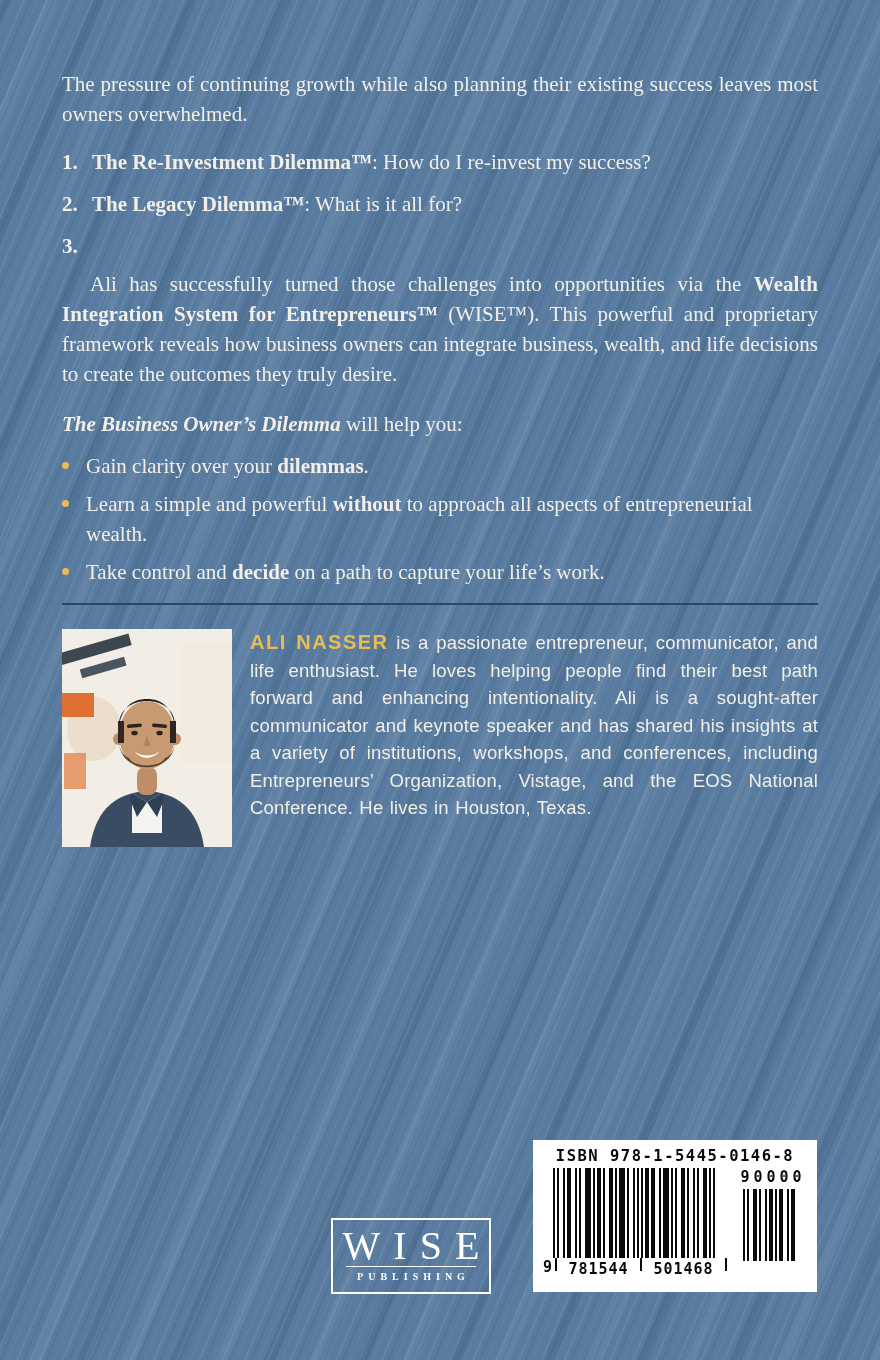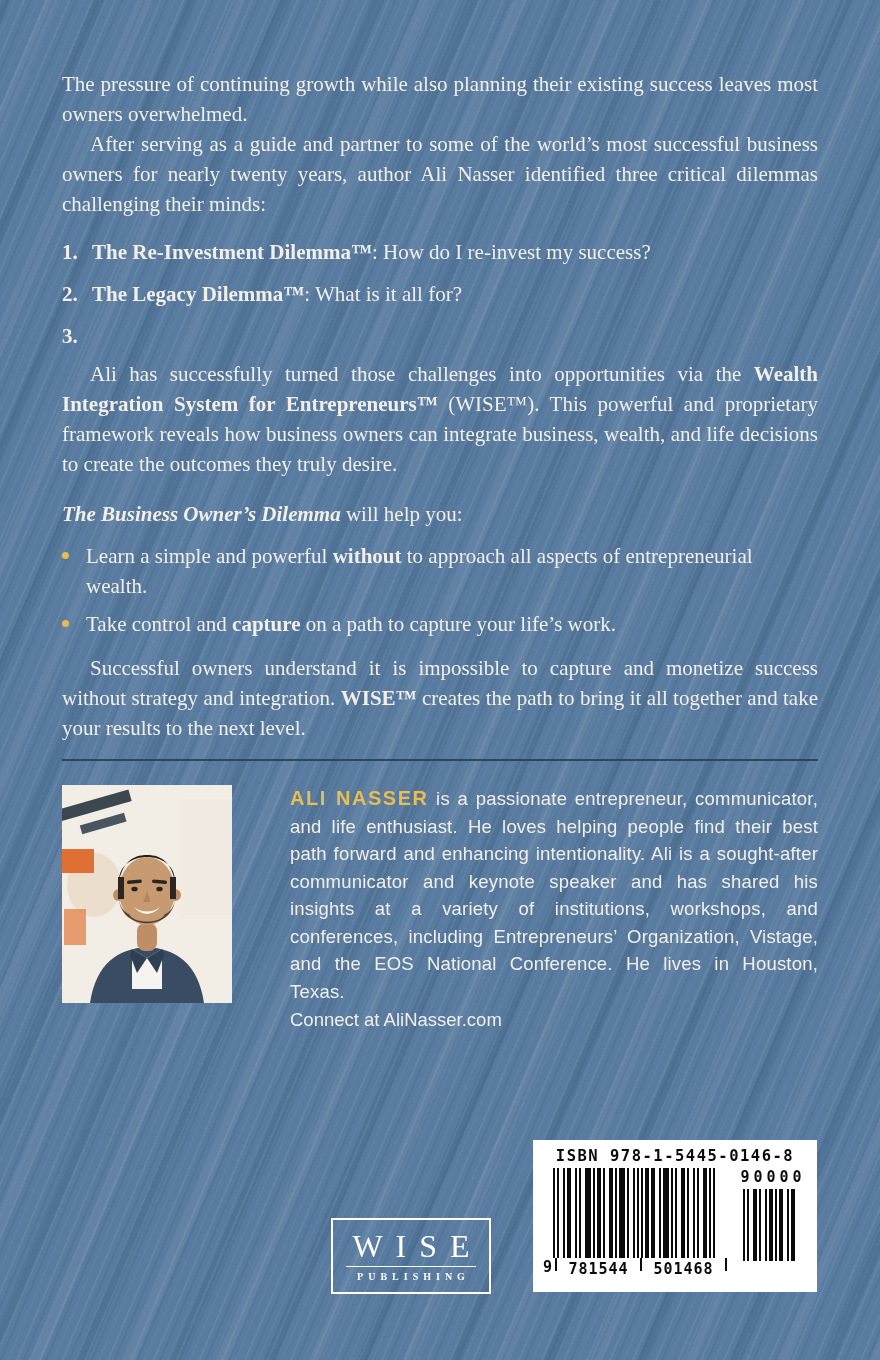--- a/index.html
+++ b/index.html
@@ -37,21 +37,21 @@
   .bi{font-weight:bold;font-style:italic;}
   .bullets{margin-top:12px;}
   .bullet{display:flex;margin-top:8px;}
   .bullet .dotcol{width:24px;flex:none;padding-top:11px;}
   .dot{display:block;width:7px;height:7px;border-radius:50%;background:#e6bb58;}
   .p4{margin-top:14px;text-indent:28px;}
   .divider{margin-top:16px;height:2px;background:#2b4766;}
   .author{margin-top:24px;display:flex;gap:18px;height:220px;}
   .photo{width:170px;height:218px;flex:none;overflow:hidden;}
   .photo svg{display:block;}
-  .bio-wrap{flex:1;font-family:"Liberation Sans", sans-serif;margin-left:40px;}
+  .bio-wrap{flex:1;font-family:"Liberation Sans", sans-serif;}
   .bio{margin:0;font-size:18.5px;line-height:27.5px;text-align:justify;letter-spacing:0.2px;word-spacing:1px;}
   .author-name{font-weight:bold;color:#e9bd52;letter-spacing:1.5px;font-size:20px;}
   .connect{margin:1px 0 0;font-size:18.5px;line-height:27.5px;}
   
   .barcode{
     position:absolute;left:533px;top:1140px;width:284px;height:152px;
     background:#ffffff;box-sizing:border-box;padding:7px 10px 6px;color:#0b0b0b;
     font-family:"DejaVu Sans Mono", monospace;
   }
   .isbn-label{font-size:15.5px;font-weight:bold;letter-spacing:1.5px;text-align:center;white-space:nowrap;}
@@ -68,32 +68,31 @@
   .supp{width:72px;flex:none;}
   .price{font-size:15px;font-weight:bold;text-align:center;letter-spacing:4px;margin-right:-4px;margin-bottom:3px;}
   .supp-bars{height:72px;margin-left:8px;}
   
   .wise{
     position:absolute;left:331px;top:1218px;width:160px;height:76px;
     border:2px solid #ffffff;box-sizing:border-box;color:#ffffff;
     display:flex;flex-direction:column;align-items:center;justify-content:center;
     font-family:"Liberation Serif", serif;
   }
-  .wise-name{font-size:32px;line-height:32px;letter-spacing:13px;margin-right:-13px;}
+  .wise-name{font-size:40px;line-height:32px;letter-spacing:13px;margin-right:-13px;}
   .wise-rule{width:130px;height:1px;background:#ffffff;margin:4px 0;}
   .wise-sub{font-size:10px;font-weight:bold;letter-spacing:5px;margin-right:-5px;}
 </style>
 </head>
 <body>
 
 <div class="page">
 
 
   <p class="body p1">The pressure of continuing growth while also planning their existing success leaves most owners overwhelmed.</p>
-  <p class="body p2">After serving as a guide and partner to some of the world’s most successful business owners for nearly twenty years, author Ali Nasser identified three critical dilemmas challenging their minds:</p>
 
   <div class="list">
     <div class="li body">
       <span class="num">1.</span>
       <span class="li-text"><b>The Re-Investment Dilemma™</b><span>: How do I re-invest my success?</span></span>
     </div>
     <div class="li body">
       <span class="num">2.</span>
       <span class="li-text"><b>The Legacy Dilemma™</b><span>: What is it all for?</span></span>
     </div>
@@ -104,31 +103,36 @@
 
   <p class="body p3"><span>Ali has successfully turned those challenges into opportunities via the </span><b>Wealth Integration System for Entrepreneurs™</b><span> (WISE™). This powerful and proprietary framework reveals how business owners can integrate business, wealth, and life decisions to create the outcomes they truly desire.</span></p>
 
   <p class="body help"><span class="bi">The Business Owner’s Dilemma</span><span> will help you:</span></p>
 
   <div class="bullets">
     <div class="bullet body">
       <span class="dotcol">
           <span class="dot"></span>
         </span>
-      <span><span>Learn a simple and powerful </span><b>without</b><span> to approach all aspects of entrepreneurial wealth.</span></span>
+      <span><span>Gain clarity over your </span><b>dilemmas</b><span>.</span></span>
     </div>
     <div class="bullet body">
       <span class="dotcol">
           <span class="dot"></span>
         </span>
-      <span><span>Take control and </span><b>capture</b><span> on a path to capture your life’s work.</span></span>
-    </div>
-  </div>
-
-  <p class="body p4"><span>Successful owners understand it is impossible to capture and monetize success without strategy and integration. </span><b>WISE™</b><span> creates the path to bring it all together and take your results to the next level.</span></p>
+      <span><span>Learn a simple and powerful </span><b>without</b><span> to approach all aspects of entrepreneurial wealth.</span></span>
+    </div>
+    <div class="bullet body">
+      <span class="dotcol">
+          <span class="dot"></span>
+        </span>
+      <span><span>Take control and </span><b>decide</b><span> on a path to capture your life’s work.</span></span>
+    </div>
+  </div>
+
 
   <div class="divider"></div>
 
   <div class="author">
     <div class="photo">
       <svg width="170" height="218" viewBox="0 0 170 218" xmlns="http://www.w3.org/2000/svg">
         <rect width="170" height="218" fill="#f2ede5"></rect>
         <rect x="-30" y="18" width="100" height="12" fill="#3c4750" transform="rotate(-16 20 24)"></rect>
         <rect x="18" y="34" width="46" height="9" fill="#4a565f" transform="rotate(-16 41 38)"></rect>
         <rect x="118" y="14" width="52" height="120" fill="#efe9df" opacity="0.65"></rect>
@@ -150,21 +154,20 @@
         <rect x="65" y="95" width="15" height="3.5" rx="1.7" fill="#2b241f" transform="rotate(-5 72 97)"></rect>
         <rect x="90" y="95" width="15" height="3.5" rx="1.7" fill="#2b241f" transform="rotate(5 97 97)"></rect>
         <ellipse cx="72.5" cy="104" rx="3.2" ry="2.3" fill="#2b221c"></ellipse>
         <ellipse cx="97.5" cy="104" rx="3.2" ry="2.3" fill="#2b221c"></ellipse>
         <path d="M85 106 L81.5 117 L88.5 117 Z" fill="#b5825c"></path>
         <path d="M72 122 C79 131 91 131 98 122 C91 128 79 128 72 122 Z" fill="#fdfbf7"></path>
       </svg>
     </div>
     <div class="bio-wrap">
       <p class="bio"><span class="author-name">ALI NASSER</span><span> is a passionate entrepreneur, communicator, and life enthusiast. He loves helping people find their best path forward and enhancing intentionality. Ali is a sought-after communicator and keynote speaker and has shared his insights at a variety of institutions, workshops, and conferences, including Entrepreneurs’ Organization, Vistage, and the EOS National Conference. He lives in Houston, Texas.</span></p>
-      <p class="connect">Connect at AliNasser.com</p>
     </div>
   </div>
 
 </div>
 
 <div class="barcode">
   <div class="isbn-label">ISBN 978-1-5445-0146-8</div>
   <div class="bc-row">
     <div class="ean">
       <div class="bars main-bars" id="main-bars">

